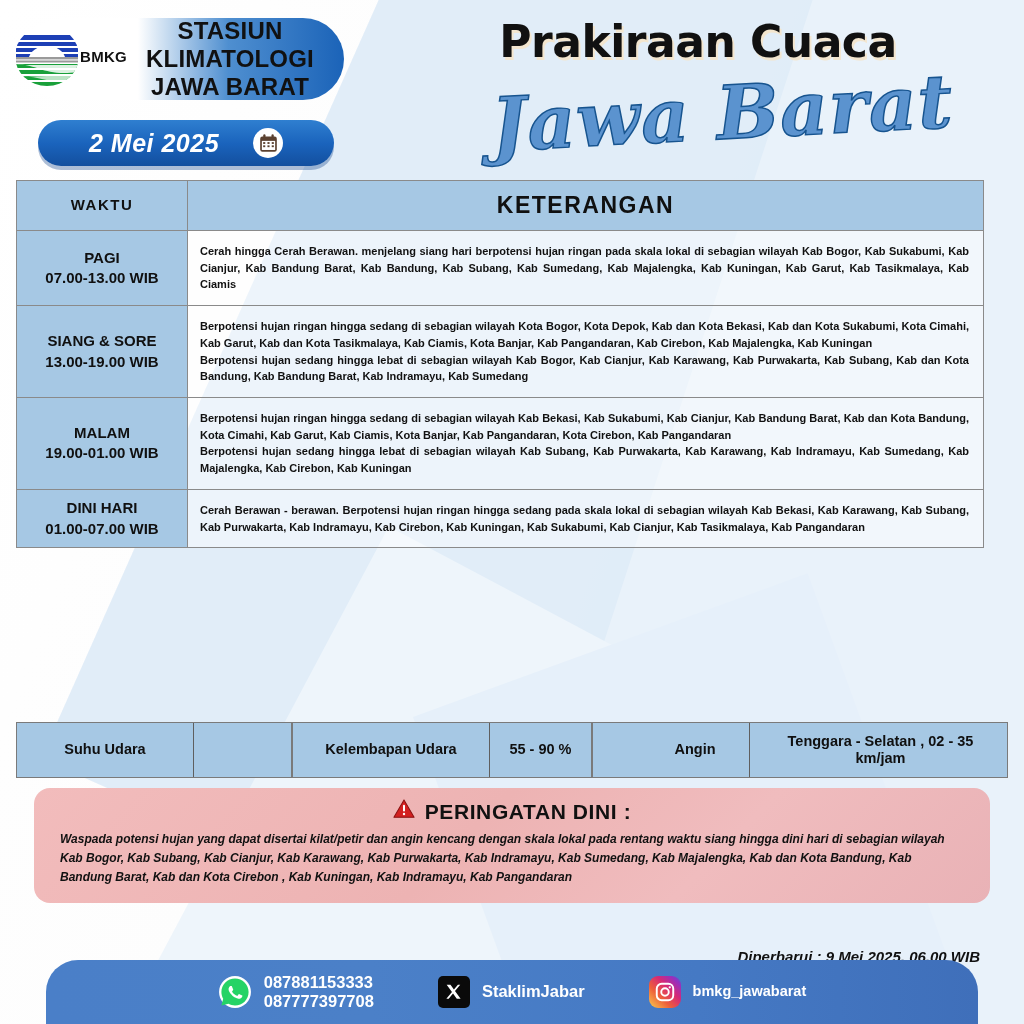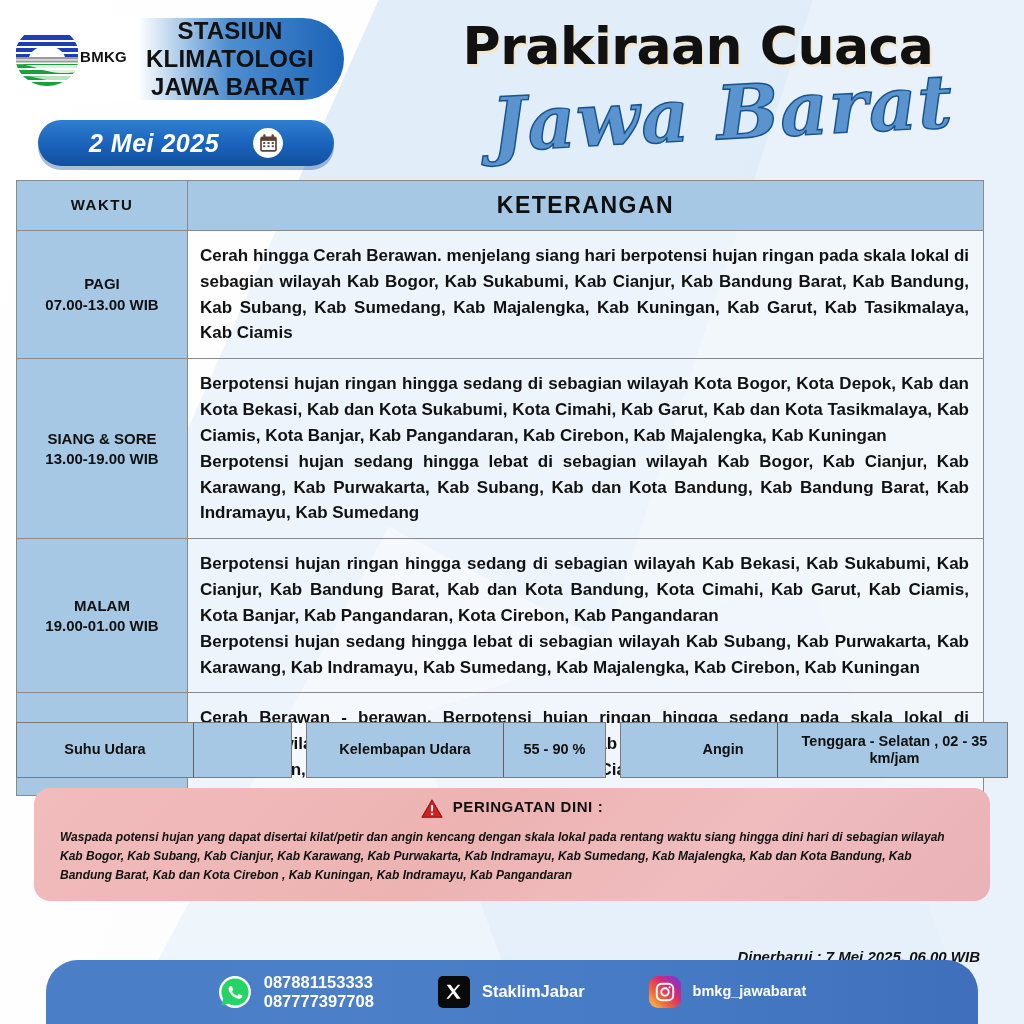--- a/index.html
+++ b/index.html
@@ -123,21 +123,21 @@
     border-radius: 50%;
     background: #ffffff;
     display: flex; align-items: center; justify-content: center;
   }
 
   #title-main {
     position: absolute;
     left: 418px; top: 16px;
     width: 560px;
     text-align: center;
-    font-size: 52px;
+    font-size: 44px;
     font-weight: 800;
     color: #111111;
     letter-spacing: -.5px;
     text-shadow: 2px 3px 0 #f3e6cf;
     font-family: "DejaVu Sans", sans-serif;
   }
   #title-script {
     position: absolute;
     left: 432px; top: 70px;
     width: 580px;
@@ -179,38 +179,37 @@
     text-align: center;
     font-size: 15px;
     font-weight: 700;
     color: #101010;
     line-height: 1.35;
     padding: 6px 4px;
   }
   .col-desc {
     background: rgba(255,255,255,.42);
     padding: 12px 14px 12px 12px;
-    font-size: 17px;
+    font-size: 11px;
     font-weight: 700;
     color: #111111;
     line-height: 1.52;
     text-align: justify;
     text-justify: inter-word;
   }
   .col-desc p { margin: 0; }
   .col-desc p + p { margin-top: 0px; }
 
   
   #stats-row {
     position: absolute;
     left: 16px; top: 722px;
     width: 992px;
     display: flex;
     align-items: stretch;
-    gap: 14px;
     height: 56px;
   }
   .stat-group {
     display: flex;
     border: 1px solid #7a7a7a;
     background: #a6c8e4;
   }
   .stat-label, .stat-value {
     display: flex; align-items: center; justify-content: center;
     text-align: center;
@@ -236,26 +235,26 @@
     position: absolute;
     left: 34px; top: 788px;
     width: 956px;
     border-radius: 16px;
     background: linear-gradient(135deg, #f2bcbc 0%, #edb3b3 45%, #f0bcbe 70%, #e9b2b6 100%);
     padding: 10px 26px 16px 26px;
     box-sizing: border-box;
   }
   #warning-title {
     text-align: center;
-    font-size: 15px;
+    font-size: 21px;
     font-weight: 800;
     color: #111111;
     letter-spacing: .6px;
     display: flex;
-    align-items: flex-start;
+    align-items: flex-end;
     justify-content: center;
     gap: 10px;
   }
   #warning-body {
     margin-top: 6px;
     text-align: left;
     font-size: 12px;
     font-weight: 700;
     font-style: italic;
     color: #111111;
@@ -448,21 +447,21 @@
           <path d="M12 1.6 L23 20.6 H1 Z" fill="#d32020" stroke="#8a1111" stroke-width="1.1" stroke-linejoin="round"></path>
           <rect x="10.9" y="7" width="2.2" height="7.4" rx="1.1" fill="#ffffff"></rect>
           <circle cx="12" cy="17" r="1.3" fill="#ffffff"></circle>
         </svg>
       </span>
       <span>PERINGATAN DINI :</span>
     </div>
     <div id="warning-body">Waspada potensi hujan yang dapat disertai kilat/petir dan angin kencang dengan skala lokal pada rentang waktu siang hingga dini hari di sebagian wilayah Kab Bogor, Kab Subang, Kab Cianjur, Kab Karawang, Kab Purwakarta, Kab Indramayu, Kab Sumedang, Kab Majalengka,  Kab dan Kota Bandung, Kab Bandung Barat, Kab dan Kota Cirebon , Kab Kuningan, Kab Indramayu, Kab Pangandaran</div>
   </div>
 
-  <div id="updated-text">Diperbarui :  7 Mei 2025, 06.00 WIB</div>
+  <div id="updated-text">Diperbarui :  9 Mei 2025, 06.00 WIB</div>
 
   <div id="footer-bar">
     <div class="social-item">
       <span class="wa-icon">
         <svg viewBox="0 0 32 32" width="34" height="34" aria-hidden="true">
           <circle cx="16" cy="16" r="15" fill="#ffffff"></circle>
           <path d="M16 3.2C8.9 3.2 3.2 8.9 3.2 16c0 2.3.6 4.4 1.7 6.3L3.2 28.8l6.7-1.7c1.8 1 3.9 1.6 6.1 1.6 7.1 0 12.8-5.7 12.8-12.8S23.1 3.2 16 3.2z" fill="#25d366"></path>
           <path d="M22.4 19.1c-.3-.2-1.9-.95-2.2-1.06-.3-.11-.52-.16-.73.16-.21.32-.84 1.06-1.03 1.27-.19.22-.38.24-.7.08-.32-.16-1.36-.5-2.6-1.6-.96-.85-1.6-1.9-1.79-2.22-.19-.32-.02-.5.14-.66.15-.15.32-.38.48-.58.16-.2.21-.34.32-.56.11-.22.05-.41-.03-.57-.08-.16-.73-1.75-1-2.4-.26-.63-.53-.54-.73-.55l-.62-.01c-.21 0-.56.08-.85.4-.29.32-1.11 1.09-1.11 2.64 0 1.56 1.14 3.06 1.3 3.27.16.22 2.25 3.43 5.44 4.81.76.33 1.35.52 1.81.67.76.24 1.46.21 2.01.13.61-.09 1.9-.78 2.17-1.53.27-.75.27-1.39.19-1.53-.08-.14-.29-.22-.61-.38z" fill="#ffffff"></path>
         </svg>
       </span>

